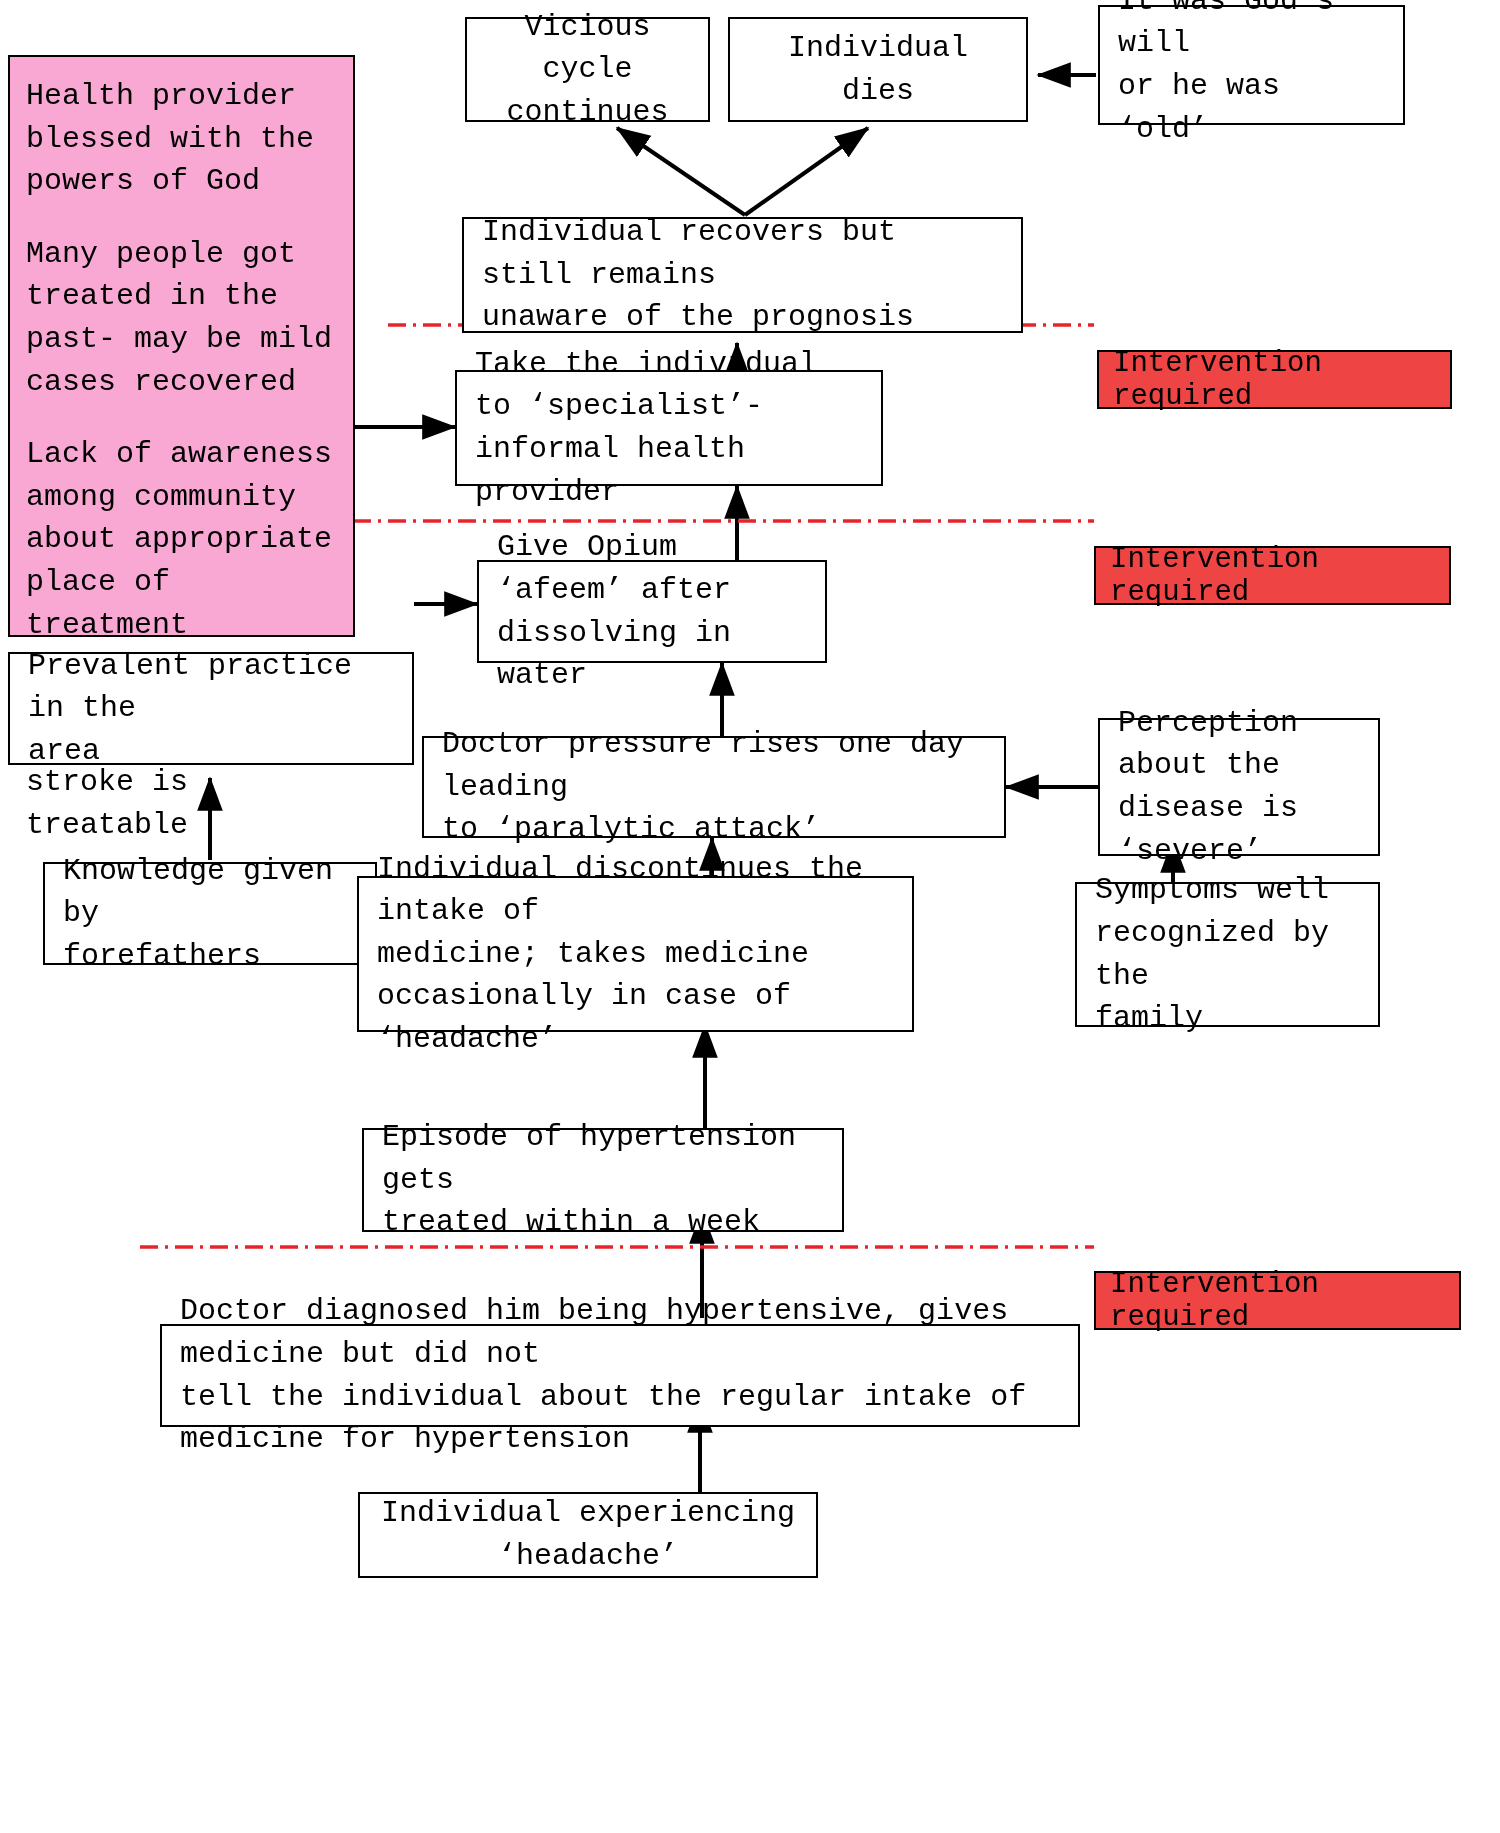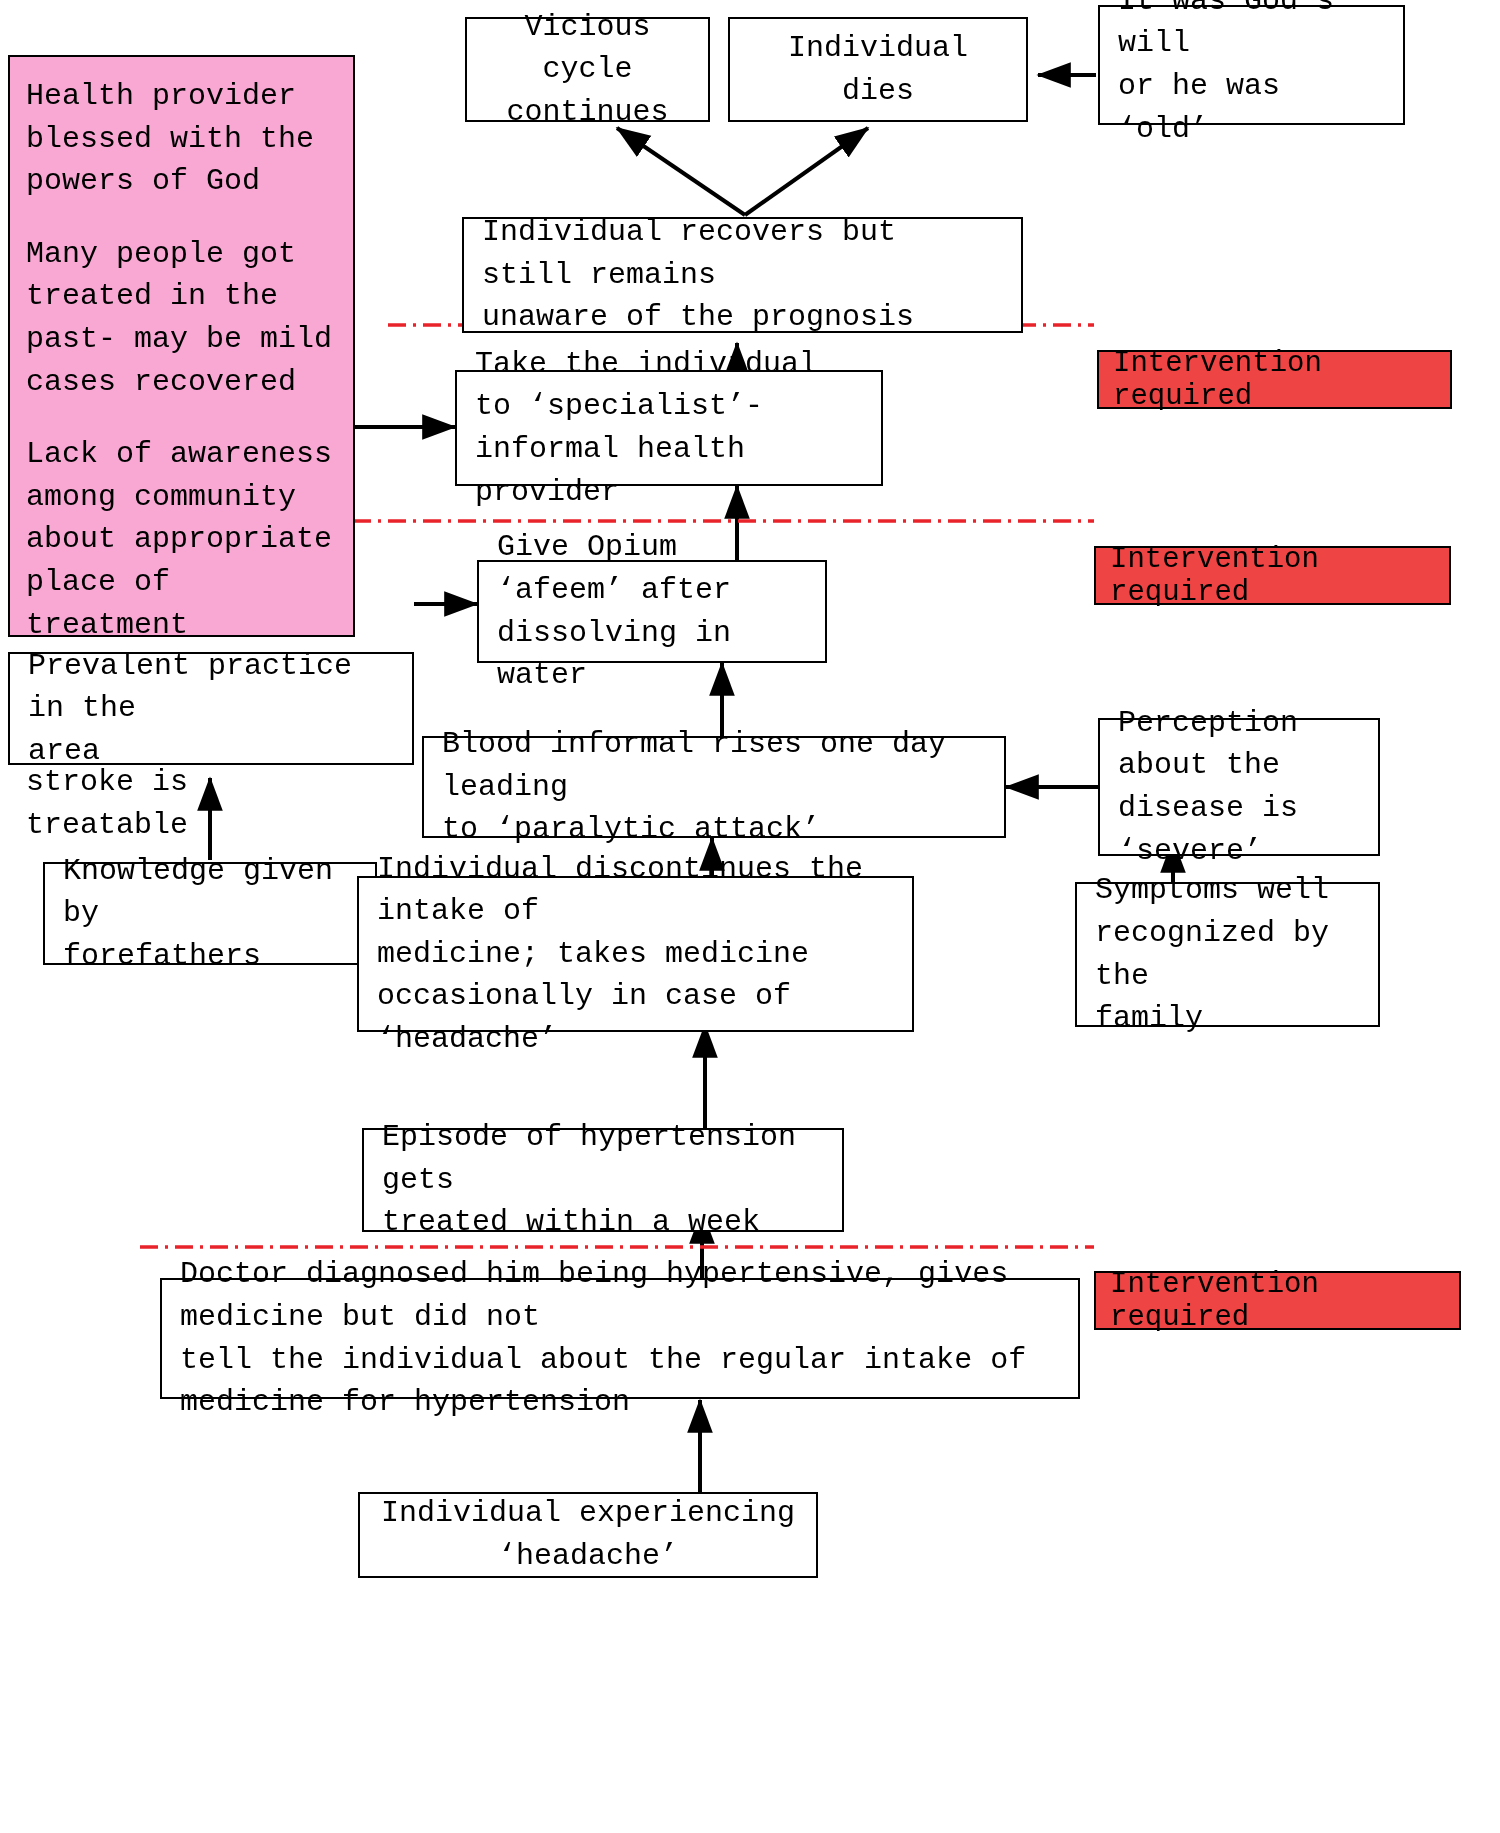--- a/index.html
+++ b/index.html
@@ -180,21 +180,21 @@
     <span>Prevalent practice in the
 area</span>
   </div>
 
   <div class="box vcenter" style="left:43px; top:862px; width:334px; height:103px;">
     <span>Knowledge given by
 forefathers</span>
   </div>
 
   <div class="box vcenter" style="left:422px; top:736px; width:584px; height:102px;">
-    <span>Blood informal rises one day leading
+    <span>Doctor pressure rises one day leading
 to ‘paralytic attack’</span>
   </div>
 
   <div class="box vcenter" style="left:1098px; top:718px; width:282px; height:138px;">
     <span>Perception about the
 disease is ‘severe’</span>
   </div>
 
   <div class="box vcenter" style="left:1075px; top:882px; width:305px; height:145px;">
     <span>Symptoms well
@@ -206,21 +206,21 @@
     <span>Individual discontinues the intake of
 medicine; takes medicine
 occasionally in case of ‘headache’</span>
   </div>
 
   <div class="box vcenter" style="left:362px; top:1128px; width:482px; height:104px;">
     <span>Episode of hypertension gets
 treated within a week</span>
   </div>
 
-  <div class="box vcenter" style="left:160px; top:1278px; width:920px; height:121px;">
+  <div class="box vcenter" style="left:160px; top:1324px; width:920px; height:103px;">
     <span>Doctor diagnosed him being hypertensive, gives medicine but did not
 tell the individual about the regular intake of medicine for hypertension</span>
   </div>
 
   <div class="box center" style="left:358px; top:1492px; width:460px; height:86px;">
     <span>Individual experiencing ‘headache’</span>
   </div>
 
   <div class="intervention" style="left:1097px; top:350px; width:355px; height:59px;">
     <span>Intervention required</span>

